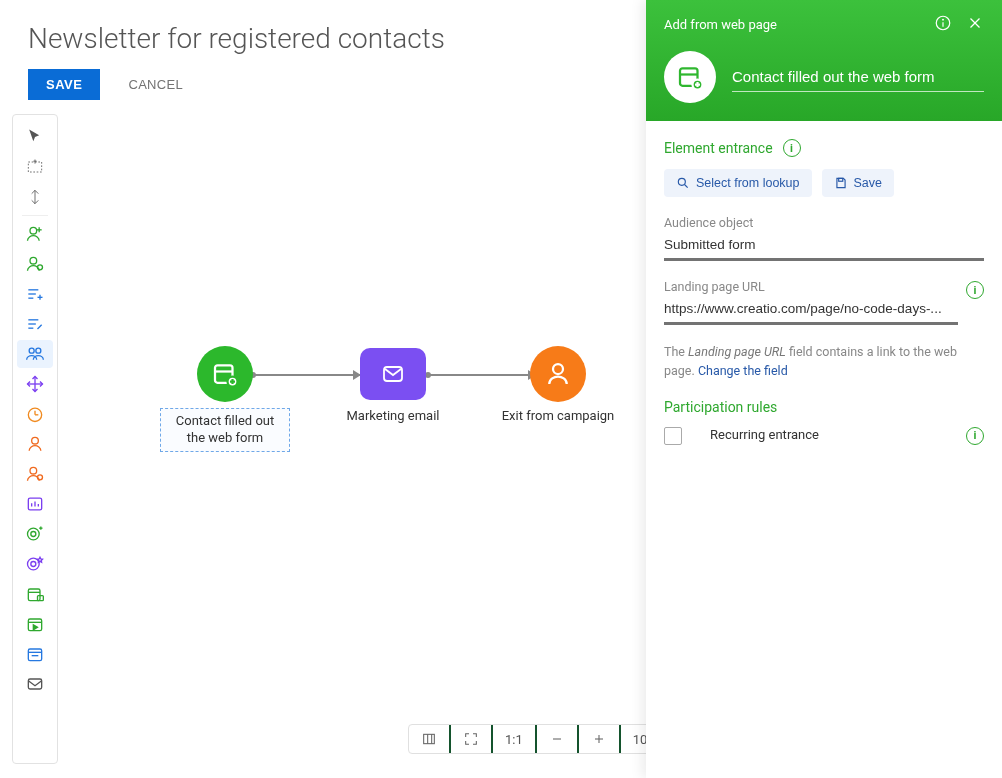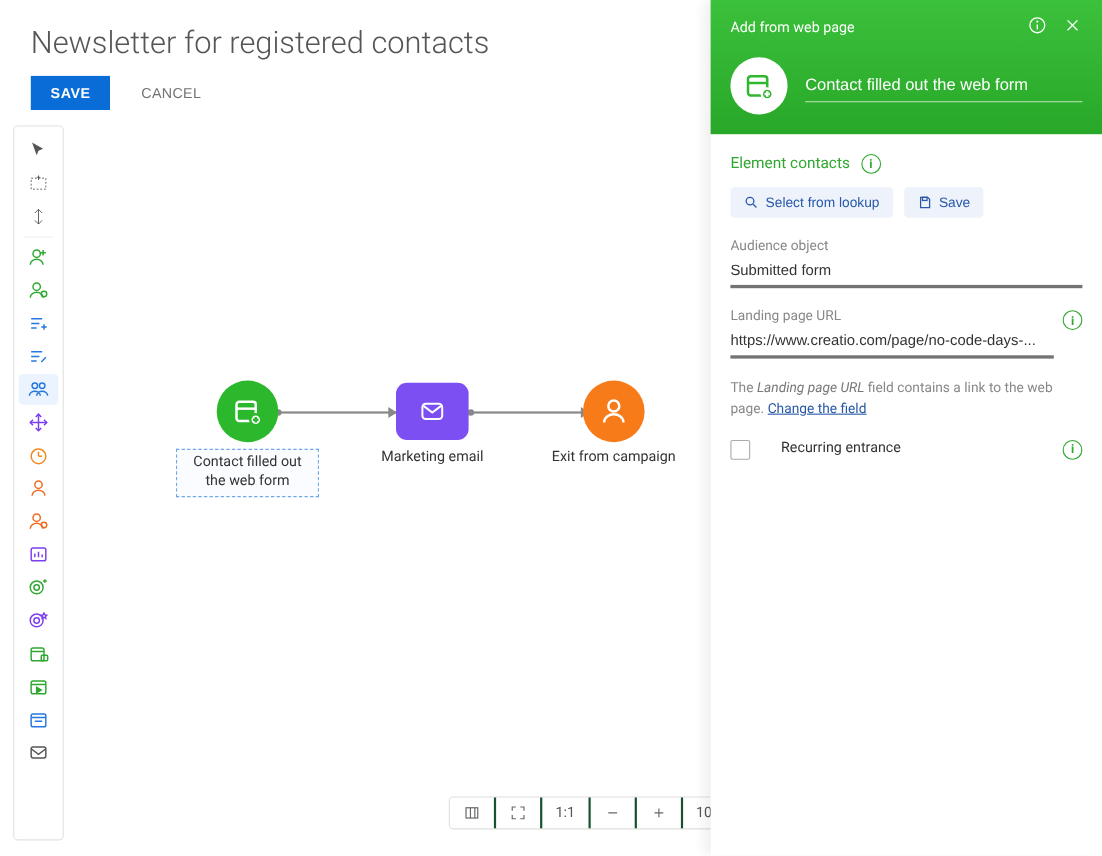--- a/index.html
+++ b/index.html
@@ -214,21 +214,21 @@
   padding:3px 0 6px;
   outline:none;
   color:#333;
 }
 .sp-field-row { position:relative; margin-bottom:18px;}
 .sp-field-info {
   position:absolute; right:-0px; top:2px;
 }
 .sp-hint { color:#888; font-size:12.5px; line-height:1.5; margin-bottom:18px;}
 .sp-hint i { color:#777; font-style:italic;}
-.sp-hint a { color:#2859a8; text-decoration:underline; cursor:pointer;}
+.sp-hint a { color:#2859a8; cursor:pointer;}
 .sp-check-row { display:flex; align-items:flex-start; gap:28px; margin-top:6px;}
 .sp-check {
   width:18px;height:18px;border:1.5px solid #aaa; border-radius:2px; cursor:pointer;
 }
 
 
 .zoom-bar {
   position: absolute;
   left: 50%; transform: translateX(-50%);
   bottom: 10px;
@@ -518,21 +518,21 @@
             <circle cx="18" cy="18" r="4" fill="#2fb72f" stroke="#fff"></circle>
             <path d="M18 16v4M16 18h4" stroke="#fff"></path>
           </svg>
       </div>
       <input class="sp-title-input" value="Contact filled out the web form" style="">
     </div>
   </div>
 
   <div class="sp-body">
     <div class="sp-section-title">
-      <span>Element contacts</span>
+      <span>Element entrance</span>
       <span class="mini-info">i</span>
     </div>
     <div class="sp-btns">
       <button class="sp-btn">
         <svg width="14" height="14" viewBox="0 0 24 24" stroke="#2859a8" fill="none" stroke-width="2">
             <circle cx="10" cy="10" r="6"></circle>
             <line x1="15" y1="15" x2="20" y2="20"></line>
           </svg>
         <span>Select from lookup</span>
       </button>
@@ -553,19 +553,22 @@
     <div class="sp-field-row" style="padding-right:26px;">
       <div class="sp-field-label">Landing page URL</div>
       <input class="sp-field-value" value="https://www.creatio.com/page/no-code-days-..." style="">
       <span class="sp-field-info mini-info">i</span>
     </div>
 
     <div class="sp-hint">
       <span>The </span><i>Landing page URL</i><span> field contains a link to the web page. </span><a>Change the field</a>
     </div>
 
+    <div class="sp-section-title">
+      <span>Participation rules</span>
+    </div>
     <div class="sp-check-row" style="position:relative; padding-right:26px;">
       <span class="sp-check"></span>
       <span>Recurring entrance</span>
       <span class="mini-info" style="position:absolute; right:0;">i</span>
     </div>
   </div>
 </div>
 
 </body></html>

